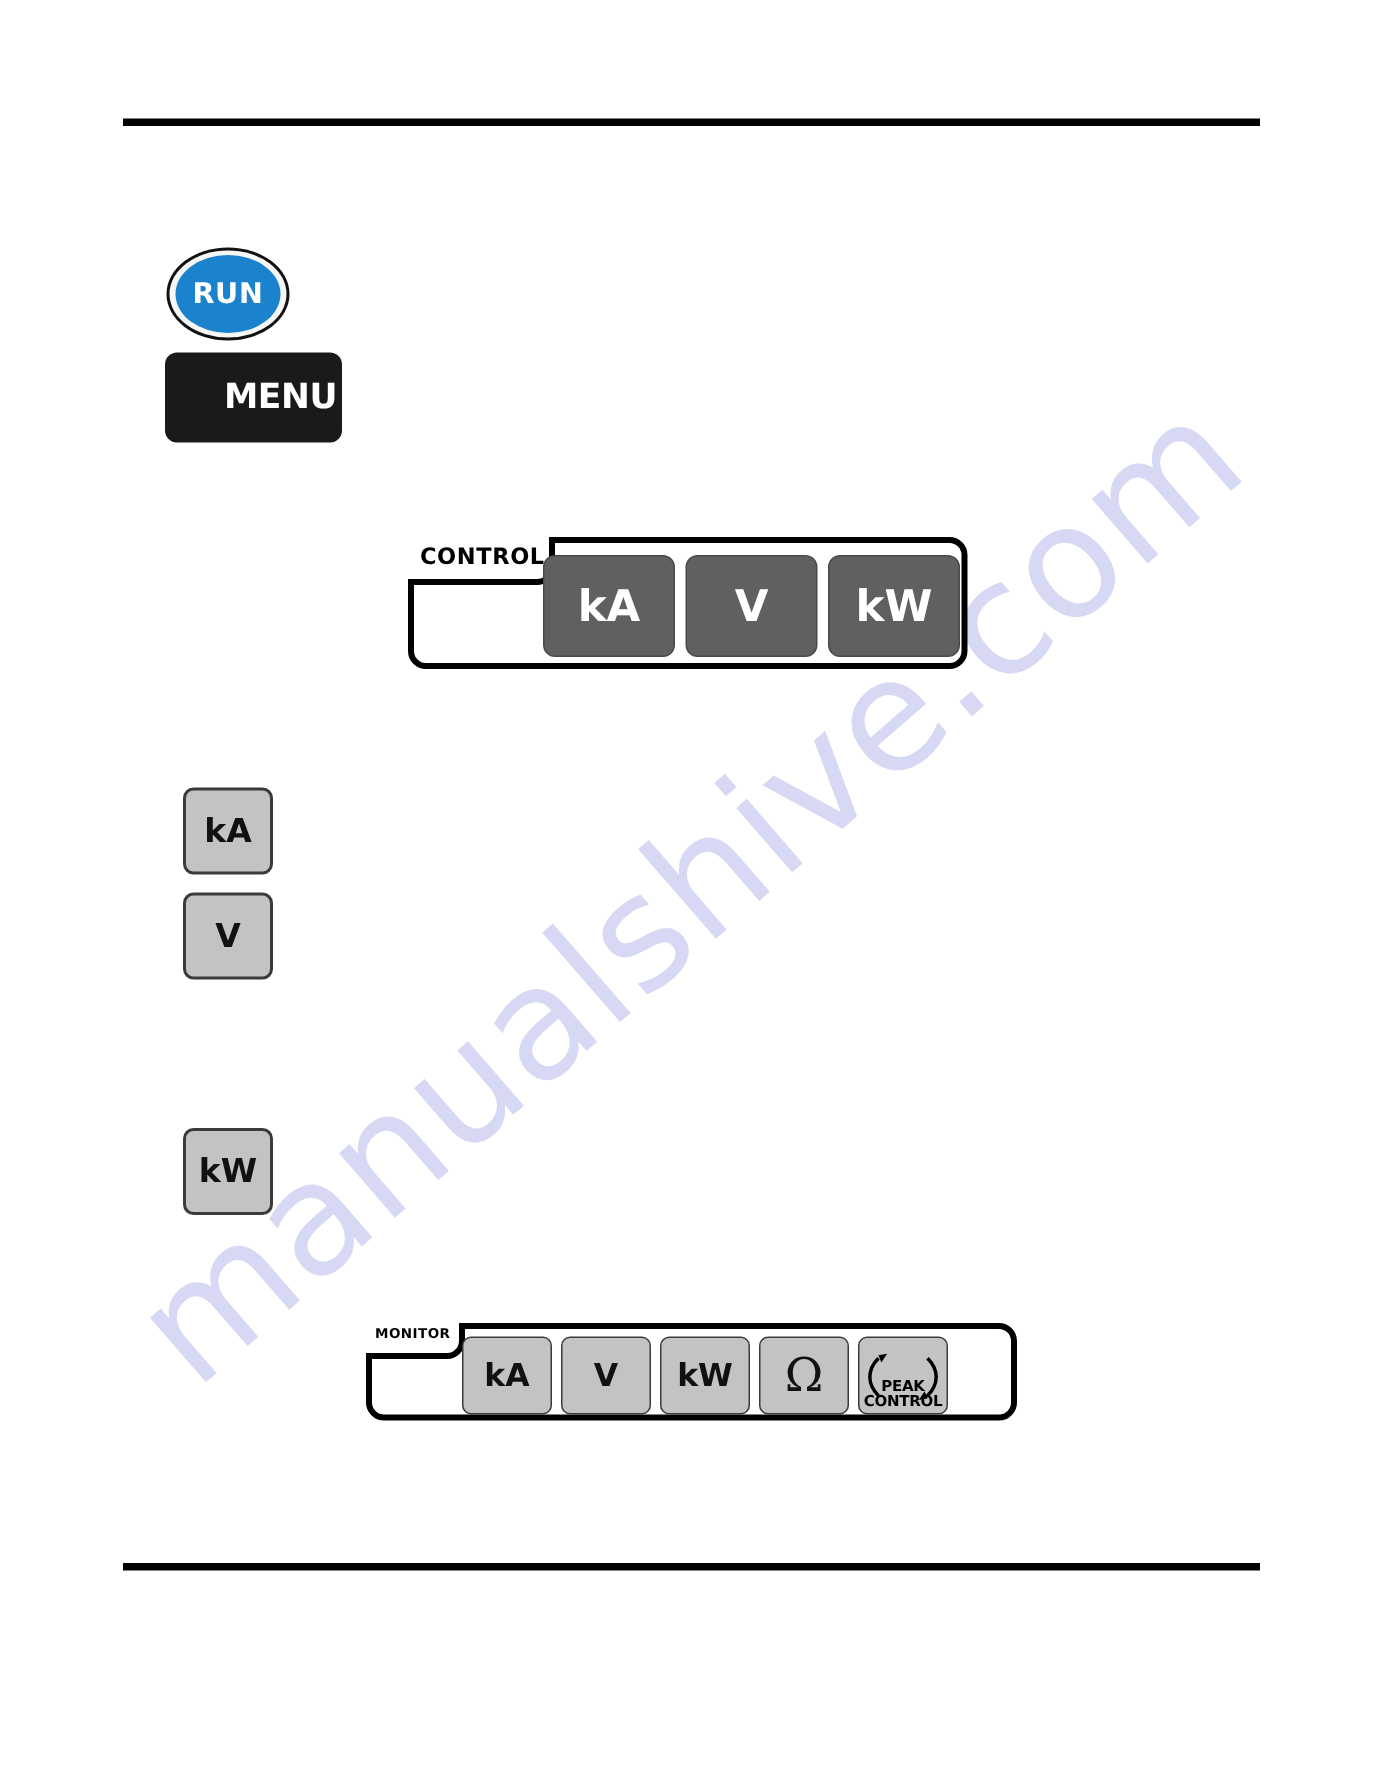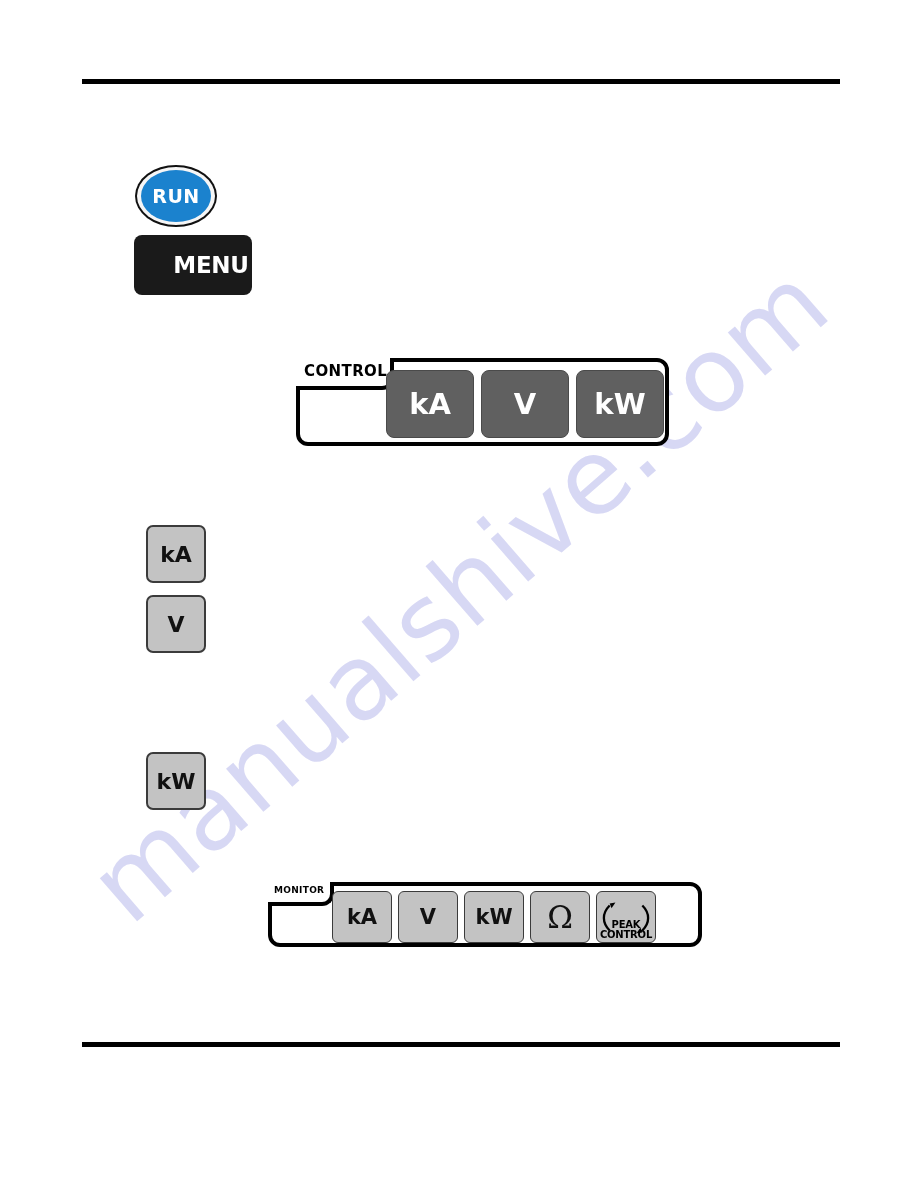--- a/index.html
+++ b/index.html
@@ -46,21 +46,21 @@
     font-family: "DejaVu Sans", sans-serif;
     font-size: 104px;
     font-weight: 400;
     letter-spacing: 1px;
     color: #c9caf0;
     opacity: .72;
     white-space: nowrap;
   }
 
   
-  .art { position: absolute; z-index: 3; margin-left: 24px; }
+  .art { position: absolute; z-index: 3; }
 
   
   .run-btn {
     left: 108px;
     top: 162px;
     width: 88px;
     height: 68px;
   }
   .run-ring-outer {
     position: absolute;

